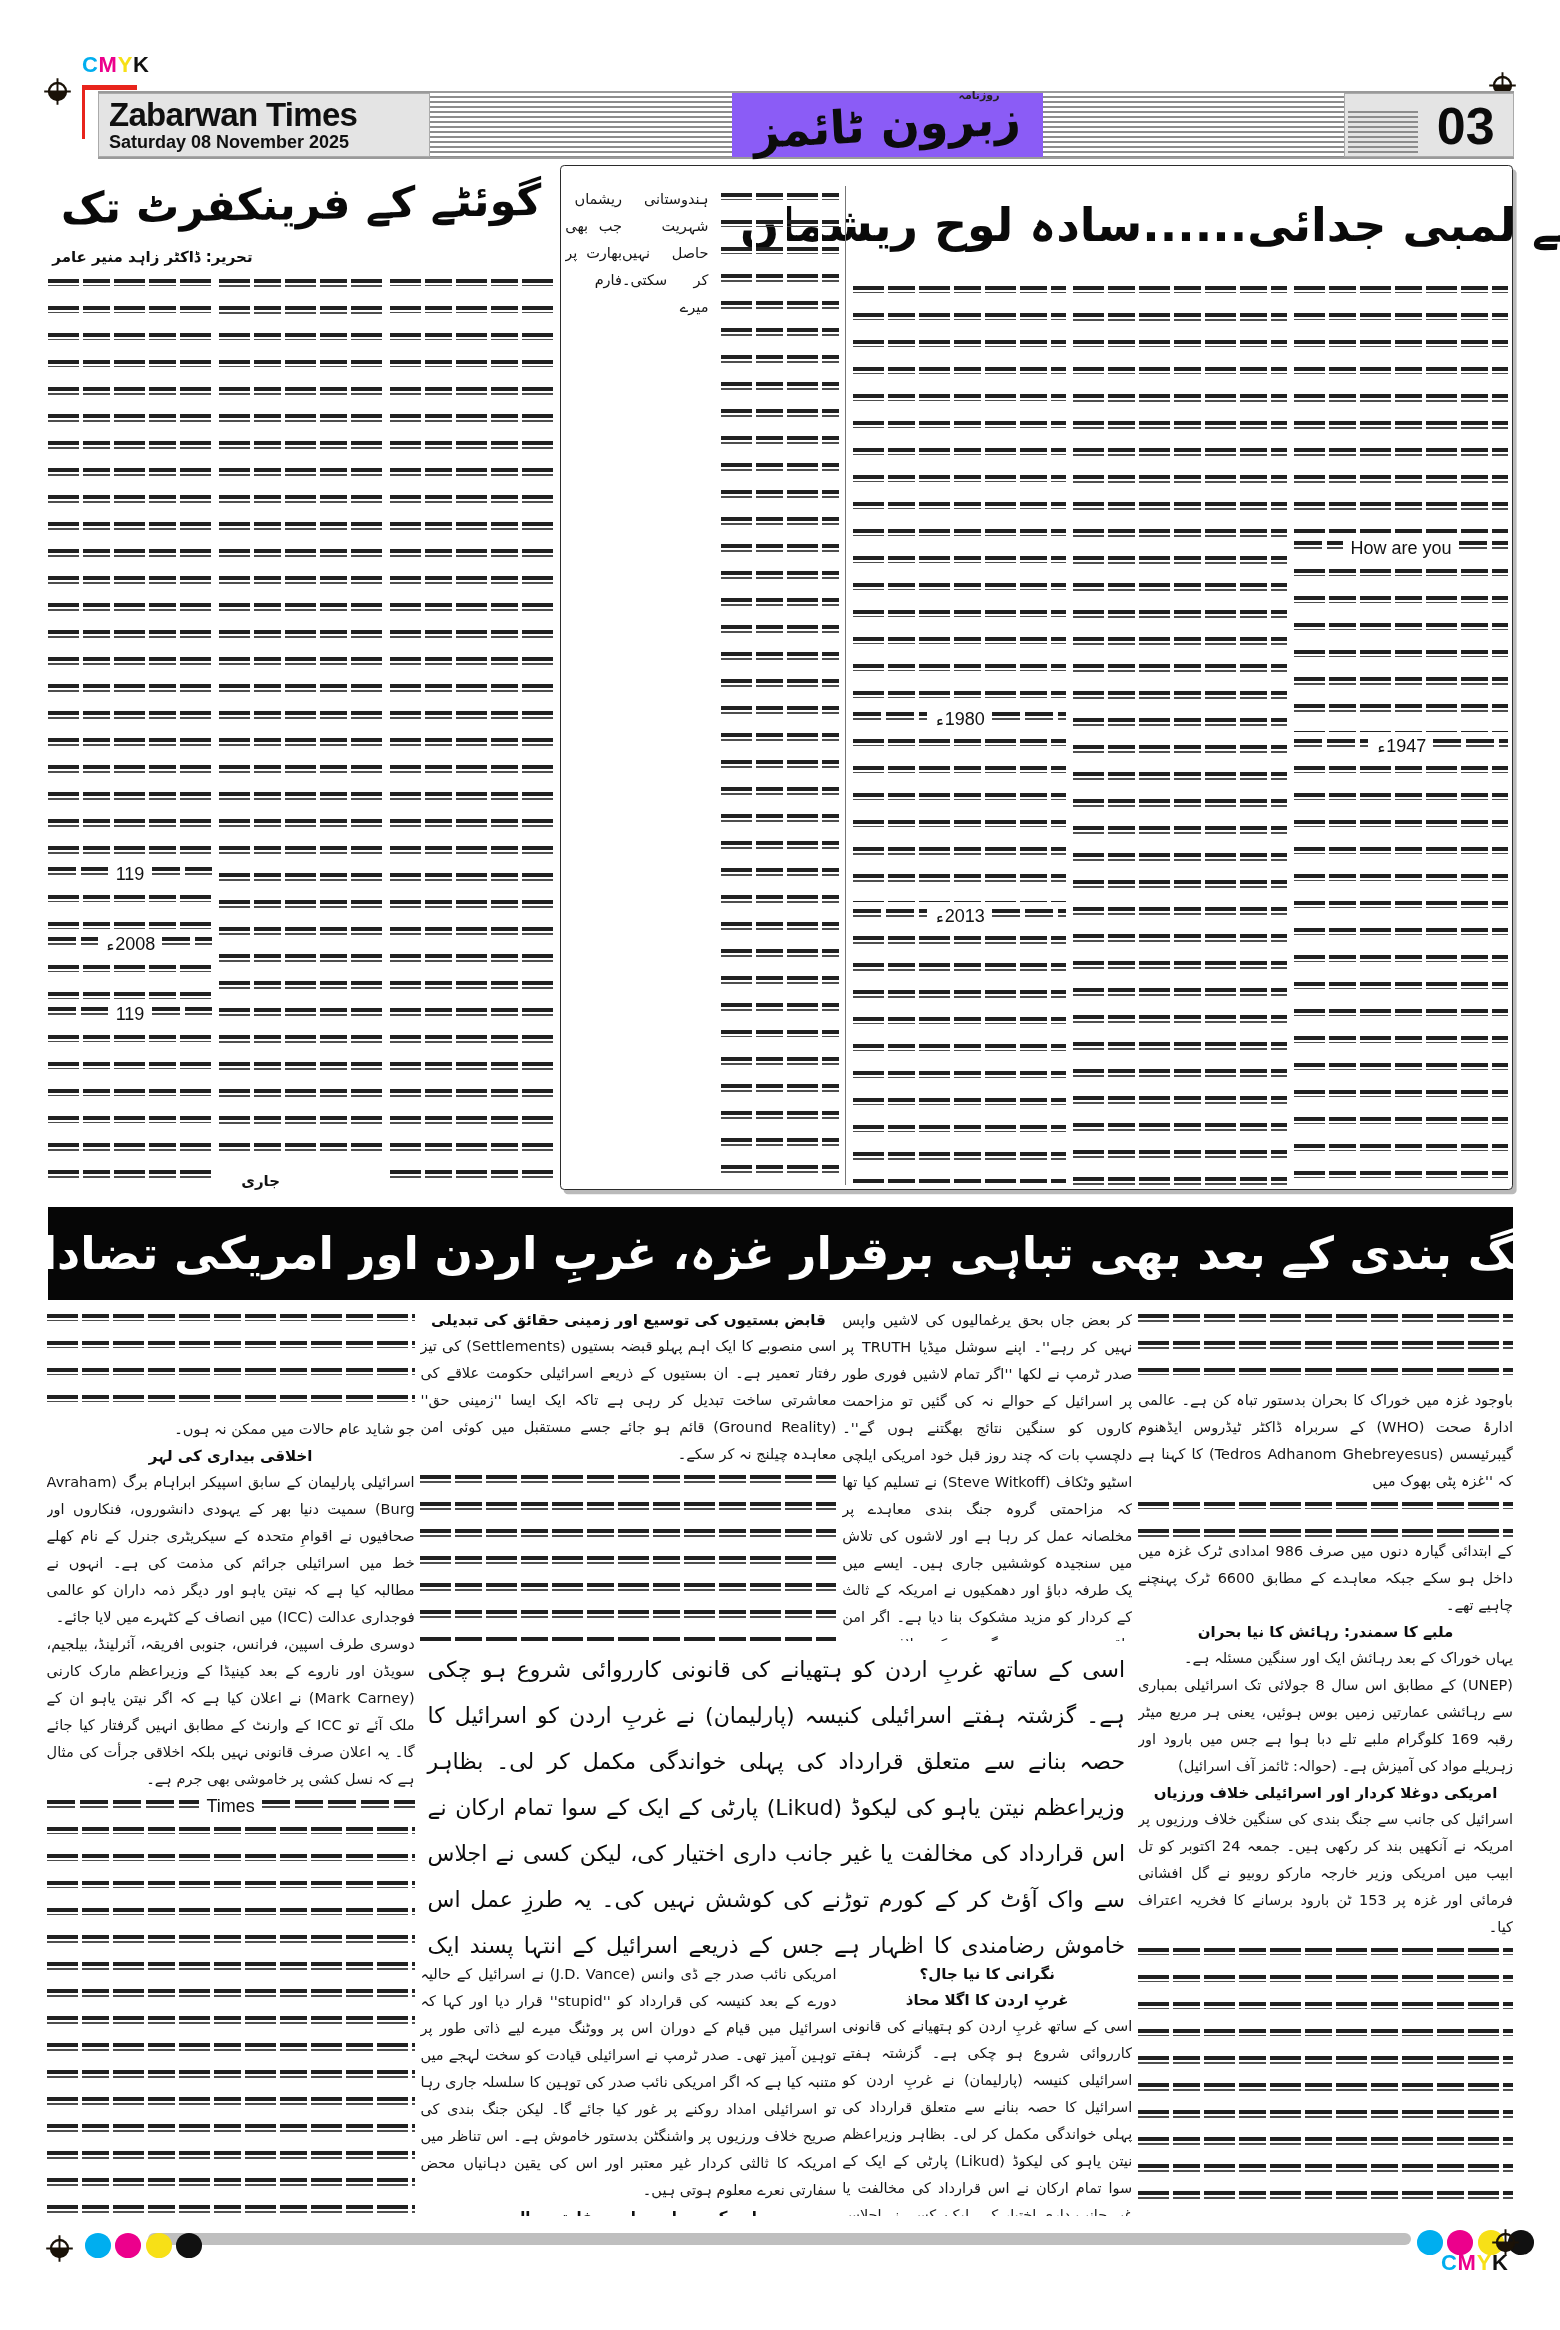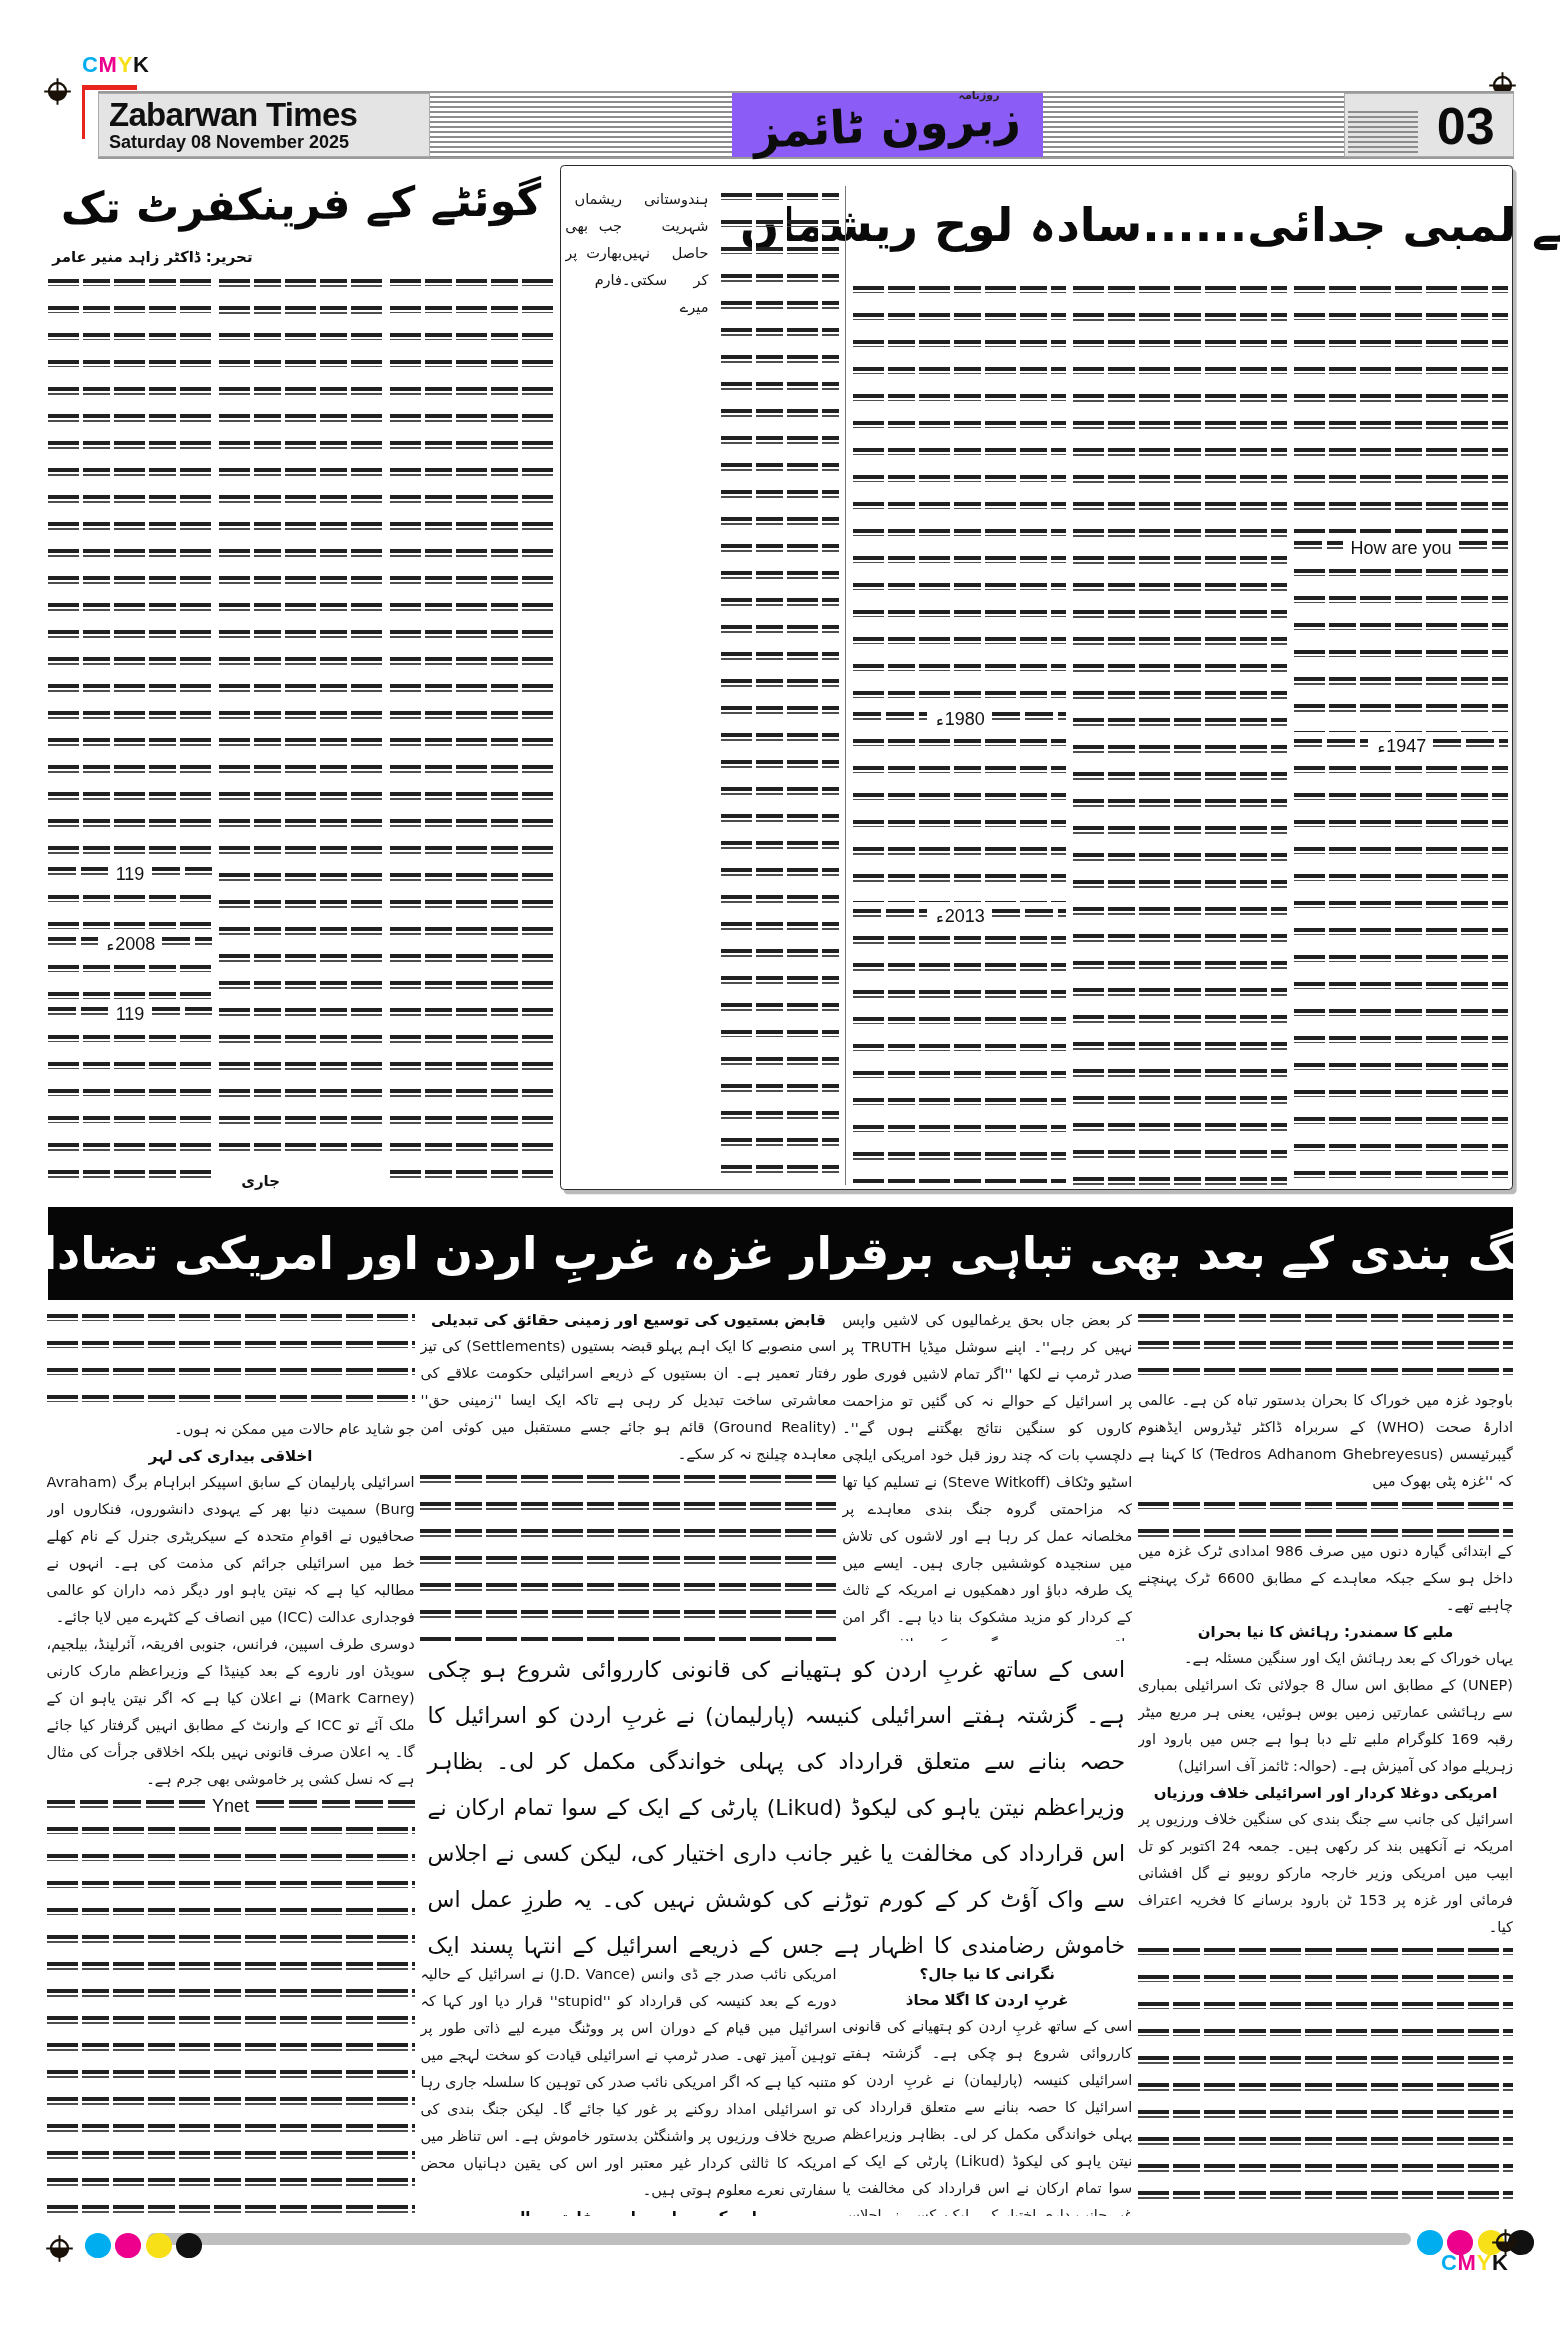--- a/index.html
+++ b/index.html
@@ -248,21 +248,21 @@
     </div>
 
     <div class="cell span-rows" style="grid-column:4;">
       <div class="sim h150"></div>
       <p class="snip urdu" style="margin:0;">جو شاید عام حالات میں ممکن نہ ہوں۔</p>
       <div class="sub urdu">اخلاقی بیداری کی لہر</div>
       <p class="snip urdu" style="margin:0;">اسرائیلی پارلیمان کے سابق اسپیکر ابراہام برگ (Avraham Burg) سمیت دنیا بھر کے یہودی دانشوروں، فنکاروں اور صحافیوں نے اقوامِ متحدہ کے سیکریٹری جنرل کے نام کھلے خط میں اسرائیلی جرائم کی مذمت کی ہے۔ انہوں نے مطالبہ کیا ہے کہ نیتن یاہو اور دیگر ذمہ داران کو عالمی فوجداری عدالت (ICC) میں انصاف کے کٹہرے میں لایا جائے۔</p>
       <p class="snip urdu" style="margin:0;">دوسری طرف اسپین، فرانس، جنوبی افریقہ، آئرلینڈ، بیلجیم، سویڈن اور ناروے کے بعد کینیڈا کے وزیراعظم مارک کارنی (Mark Carney) نے اعلان کیا ہے کہ اگر نیتن یاہو ان کے ملک آئے تو ICC کے وارنٹ کے مطابق انہیں گرفتار کیا جائے گا۔ یہ اعلان صرف قانونی نہیں بلکہ اخلاقی جرأت کی مثال ہے کہ نسل کشی پر خاموشی بھی جرم ہے۔</p>
       <div class="tokrow">
         <div class="simline"></div>
-        <span class="tok">Ynet</span>
+        <span class="tok">Times</span>
         <div class="simline"></div>
       </div>
       <div class="sim f1"></div>
     </div>
   </div>
 
   <div class="graybar"></div>
   <div class="regmark" style="left:45px;top:2234px;">
     <svg viewBox="0 0 24 24" width="29" height="29">
         <circle cx="12" cy="12" r="7" fill="none" stroke="#1a1208" stroke-width="2"></circle>

